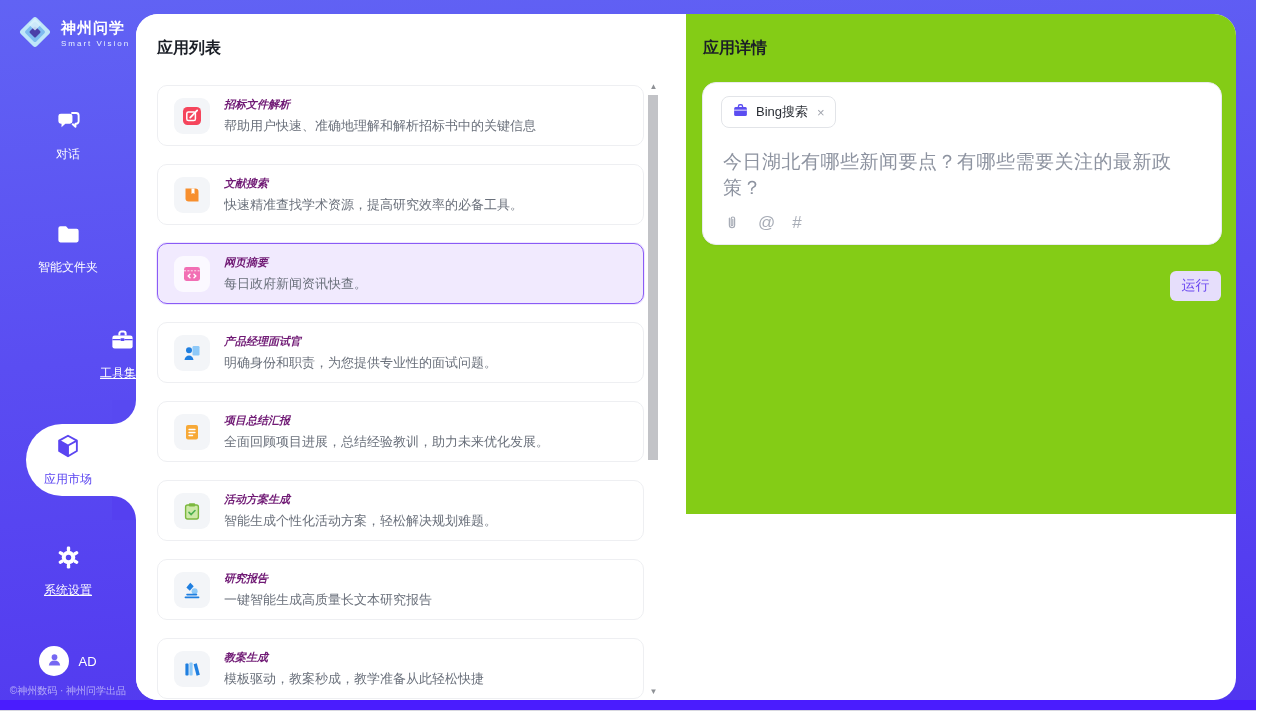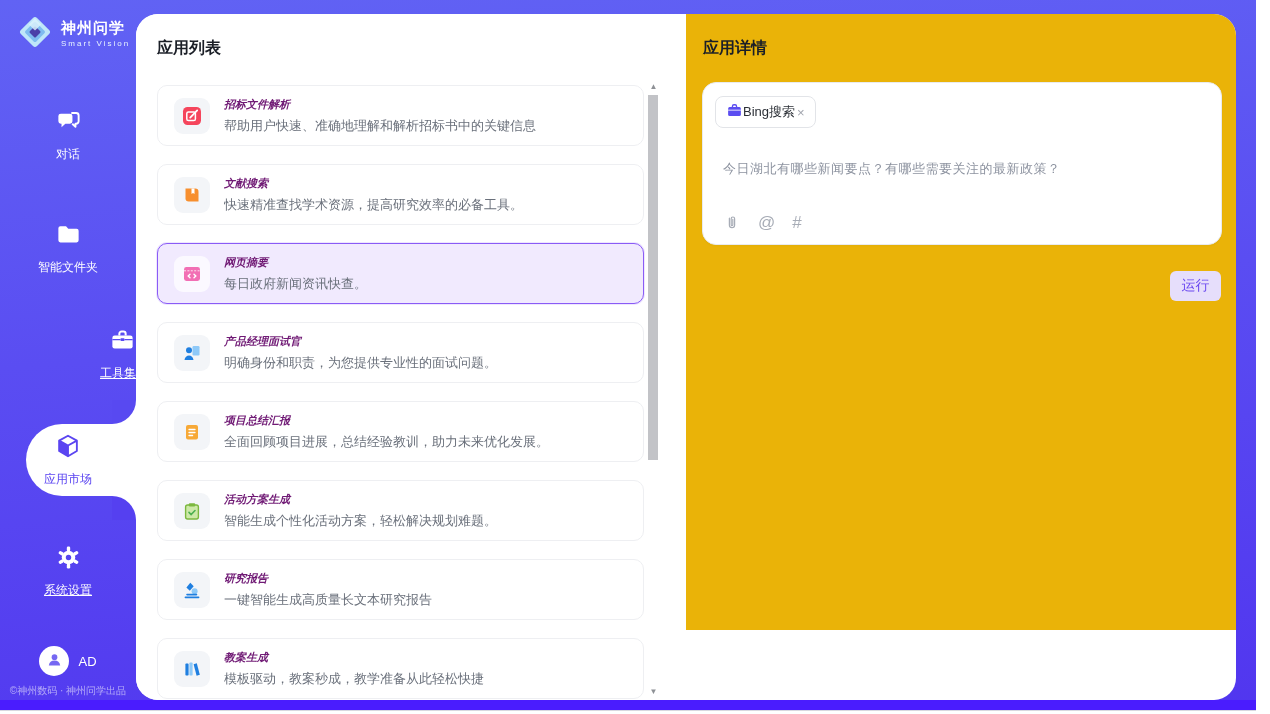--- a/index.html
+++ b/index.html
@@ -33,21 +33,21 @@
           justify-content:center;}
   .user-label{font-size:13px;color:#fff;}
   .side-footer{position:absolute;top:684px;left:0;width:136px;text-align:center;font-size:10px;
                color:rgba(255,255,255,.55);white-space:nowrap;}
 
   
   .content{position:absolute;left:136px;top:14px;width:1100px;height:686px;border-radius:22px;
            overflow:hidden;display:flex;background:#fff;}
   .panel-title{position:absolute;left:21px;top:24px;margin:0;font-size:16px;font-weight:700;color:#1B1F27;}
   .list-panel{position:relative;width:550px;height:686px;background:#fff;}
-  .detail-panel{position:relative;width:550px;height:616px;background:#eab308;}
+  .detail-panel{position:relative;width:550px;height:500px;background:#84cc16;}
   .detail-panel .panel-title{left:17px;}
 
   
   .card{position:absolute;left:21px;width:487px;height:61px;border:1px solid #EEEFF2;border-radius:10px;
         background:#fff;display:flex;align-items:center;padding:0 16px;box-sizing:border-box;cursor:pointer;}
   .card.sel{background:#F1EAFE;border-color:#8A5BF6;box-shadow:0 0 0 1px rgba(138,91,246,.15);}
   .card-icon{width:36px;height:36px;border-radius:9px;background:#F3F5F8;display:flex;align-items:center;
              justify-content:center;flex:none;}
   .sel .card-icon{background:#FBF9FF;}
   .card-text{margin-left:14px;overflow:hidden;}
@@ -57,25 +57,25 @@
   
   .scrollbar{position:absolute;left:512px;top:68px;bottom:3px;width:11px;}
   .sb-arrow{position:absolute;left:0;width:11px;text-align:center;font-size:8px;color:#8E9196;line-height:10px;cursor:pointer;}
   .sb-up{top:0;}
   .sb-down{bottom:0;}
   .sb-thumb{position:absolute;left:0;top:13px;width:10px;height:365px;background:#C2C3C7;cursor:grab;}
 
   
   .composer{position:absolute;left:16px;top:68px;width:520px;height:163px;background:#fff;
             border:1px solid #E9EBEE;border-radius:14px;box-sizing:border-box;box-shadow:0 1px 2px rgba(0,0,0,.03);}
-  .chip{position:absolute;left:12px;top:13px;height:30px;display:inline-flex;align-items:center;gap:0;
+  .chip{position:absolute;left:18px;top:13px;height:30px;display:inline-flex;align-items:center;gap:7px;
         padding:0 10px;border:1px solid #E2E4E8;border-radius:8px;background:#fff;font-size:13px;
         color:#2A2E35;cursor:pointer;}
   .chip-close{font-size:13px;color:#A0A4AD;margin-left:2px;cursor:pointer;}
-  .query{position:absolute;left:20px;top:77px;right:20px;font-size:13px;color:#8D93A0;letter-spacing:.5px;cursor:text;}
+  .query{position:absolute;left:20px;top:66px;right:20px;font-size:19px;color:#8D93A0;letter-spacing:.5px;cursor:text;}
   .composer-icons{position:absolute;left:20px;bottom:12px;display:flex;gap:17px;align-items:center;}
   .cicon{color:#A7ACB6;font-size:17px;line-height:18px;cursor:pointer;display:flex;align-items:center;}
   .run-btn{position:absolute;left:484px;top:257px;width:51px;height:30px;background:#E6DEFB;color:#6C4AF0;
            font-size:14px;border:none;border-radius:6px;cursor:pointer;font-family:inherit;}
 </style>
 </head>
 <body>
 
 <div class="page">
   <div class="app">

